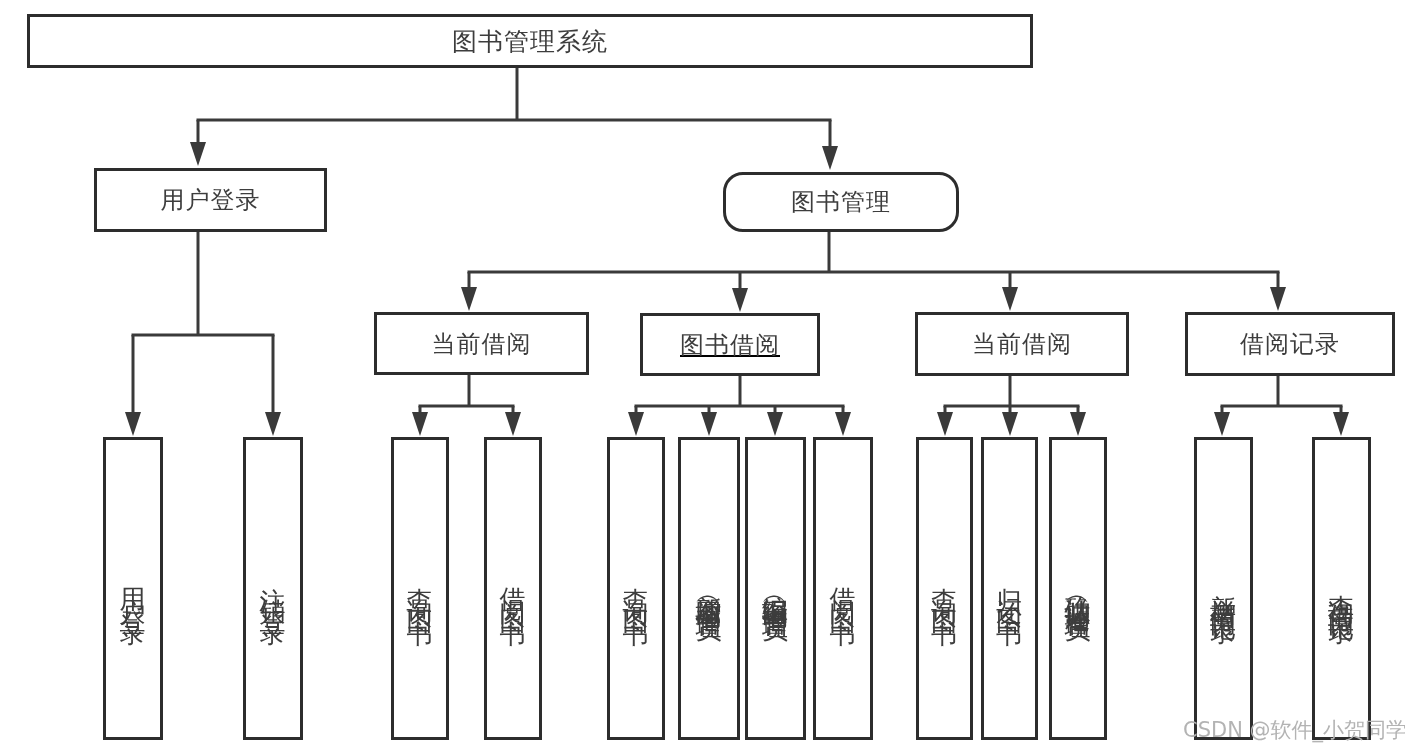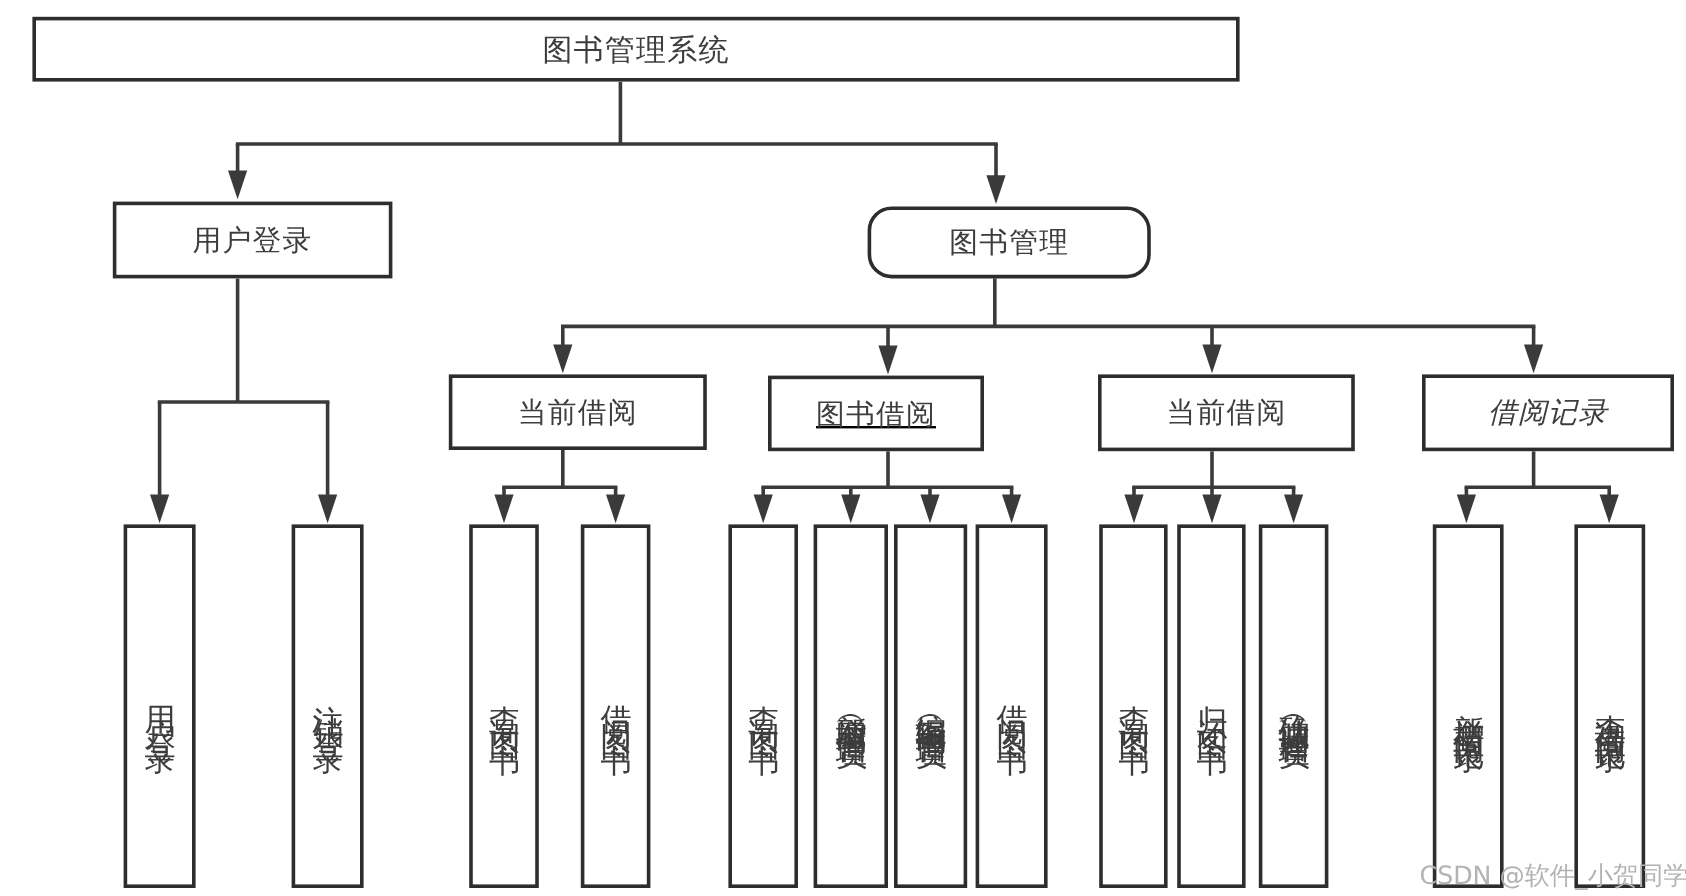--- a/index.html
+++ b/index.html
@@ -146,21 +146,21 @@
 
   <div class="node" style="left:362px; top:312px; width:215px; height:63px;">
     <span class="hlabel">当前借阅</span>
   </div>
   <div class="node" style="left:628px; top:313px; width:180px; height:63px;text-decoration:underline;">
     <span class="hlabel">图书借阅</span>
   </div>
   <div class="node" style="left:903px; top:312px; width:214px; height:64px;justify-content:center;">
     <span class="hlabel">当前借阅</span>
   </div>
-  <div class="node" style="left:1173px; top:312px; width:210px; height:64px;font-style:italic;">
+  <div class="node" style="left:1173px; top:312px; width:210px; height:64px;">
     <span class="hlabel">借阅记录</span>
   </div>
 
   <div class="leaf" style="left:103px; width:60px;">
     <span class="vlabel">用户登录</span>
   </div>
   <div class="leaf" style="left:243px; width:60px;">
     <span class="vlabel">注销登录</span>
   </div>
 

